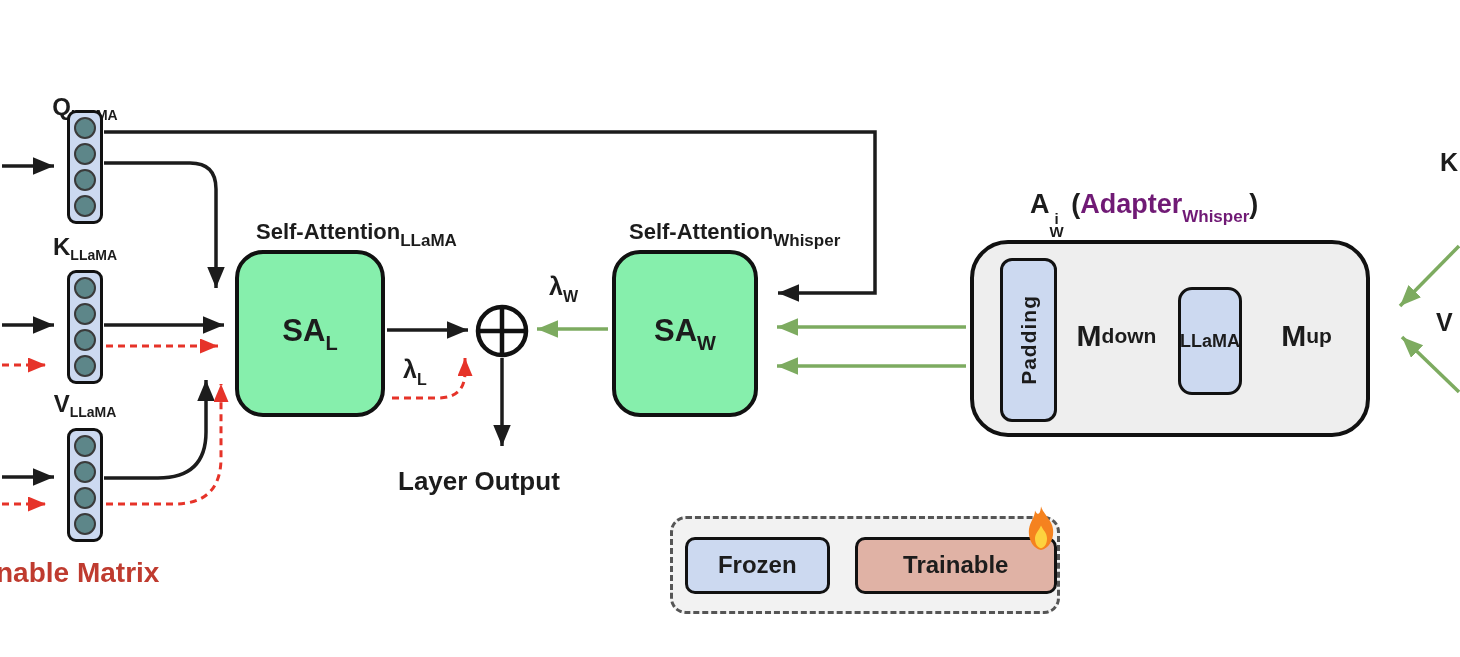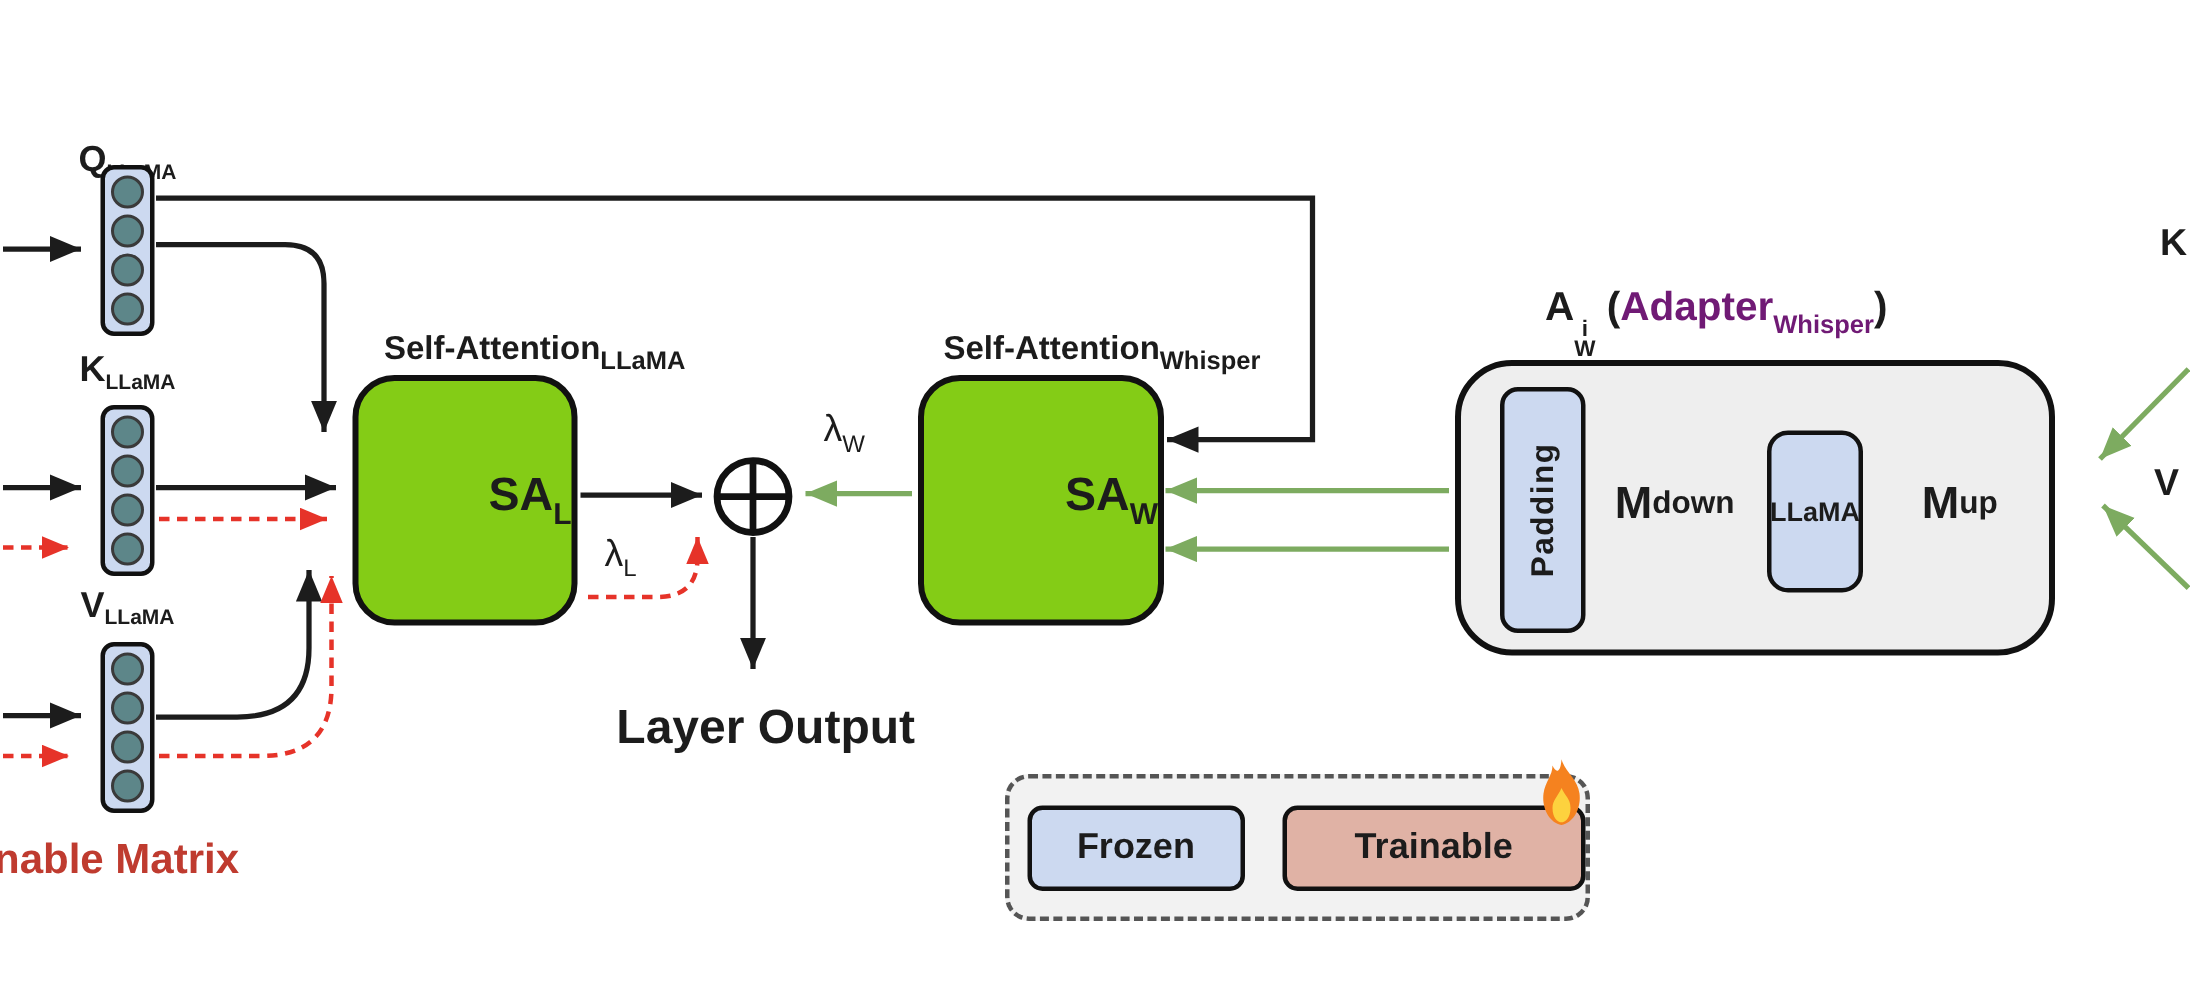--- a/index.html
+++ b/index.html
@@ -11,28 +11,28 @@
   
   .vecbox{
     width:36px;height:114px;background:#ccd9f0;border:3.5px solid #111;border-radius:9px;
     display:flex;flex-direction:column;justify-content:space-evenly;align-items:center;box-sizing:border-box;
   }
   .dot{width:22px;height:22px;border-radius:50%;background:#5d8689;border:2.5px solid #3a3a3a;box-sizing:border-box;}
   .veclabel{width:120px;text-align:center;font-weight:bold;font-size:24px;white-space:nowrap;}
   .veclabel .sub{font-size:14px;vertical-align:-5px;}
   
   .sabox{
-    background:#84cc16;border:4px solid #111;border-radius:28px;box-sizing:border-box;
-    display:flex;align-items:center;justify-content:flex-end;
+    background:#86efac;border:4px solid #111;border-radius:28px;box-sizing:border-box;
+    display:flex;align-items:center;justify-content:center;
   }
   .salabel{font-weight:bold;font-size:31px;white-space:nowrap;}
   .salabel .sub{font-size:20px;vertical-align:-9px;}
   .satitle{font-weight:bold;font-size:22px;white-space:nowrap;margin-left:20px;}
   .satitle .sub{font-size:17px;vertical-align:-7px;}
-  .lambda{font-weight:normal;font-size:25px;white-space:nowrap;}
+  .lambda{font-weight:bold;font-size:25px;white-space:nowrap;}
   .lambda .sub{font-size:16px;vertical-align:-7px;}
   
   .adapterbox{background:#eeeeee;border:4px solid #111;border-radius:38px;box-sizing:border-box;}
   .adtitle{font-weight:bold;font-size:27px;white-space:nowrap;}
   .adtitle .stack{display:inline-flex;flex-direction:column;align-items:center;font-size:15px;line-height:13px;vertical-align:-11px;}
   .adtitle .red{color:#701a75;}
   .adtitle .namesub{font-size:17px;vertical-align:-9px;}
   .padbox{
     background:#ccd9f0;border:3.5px solid #111;border-radius:12px;box-sizing:border-box;
     display:flex;align-items:center;justify-content:center;
@@ -48,21 +48,21 @@
   .legend{
     background:#f2f2f2;border:3px dashed #555;border-radius:16px;box-sizing:border-box;
     display:flex;align-items:center;padding-left:12px;gap:13px;
   }
   .chip{
     border:3px solid #111;border-radius:10px;box-sizing:border-box;
     display:flex;align-items:center;justify-content:center;font-weight:bold;font-size:24px;
   }
   .chip.blue{background:#ccd9f0;width:159px;height:57px;}
   .chip.salmon{background:#e0b2a5;width:223px;height:57px;}
-  .outlabel{font-weight:bold;font-size:32px;text-align:right;}
+  .outlabel{font-weight:bold;font-size:26px;text-align:left;}
   .redtext{color:#bf3b2f;font-weight:bold;font-size:28px;white-space:nowrap;}
   .sideletter{font-weight:bold;font-size:25px;}
 </style>
 </head>
 <body>
 
 <div id="stage">
 
   <svg class="abs" style="left:0;top:0;" width="1460" height="657" viewBox="0 0 1460 657">
     <defs>
@@ -159,21 +159,21 @@
   </div>
   <div class="abs lambda" style="left:549px;top:272px;">
     <span>λ</span><span class="sub">W</span>
   </div>
 
   <div class="abs outlabel" style="left:398px;top:466px;width:212px;">Layer Output</div>
 
   <div class="abs satitle" style="left:609px;top:219px;">
     <span>Self-Attention</span><span class="sub">Whisper</span>
   </div>
-  <div class="abs sabox" style="left:612px;top:250px;width:164px;height:167px;">
+  <div class="abs sabox" style="left:612px;top:250px;width:146px;height:167px;">
     <div class="salabel">
       <span>SA</span><span class="sub">W</span>
     </div>
   </div>
 
   <div class="abs adtitle" style="left:1030px;top:189px;">
     <span>A</span><span class="stack">
         <span>i</span>
         <span>W</span>
       </span>

